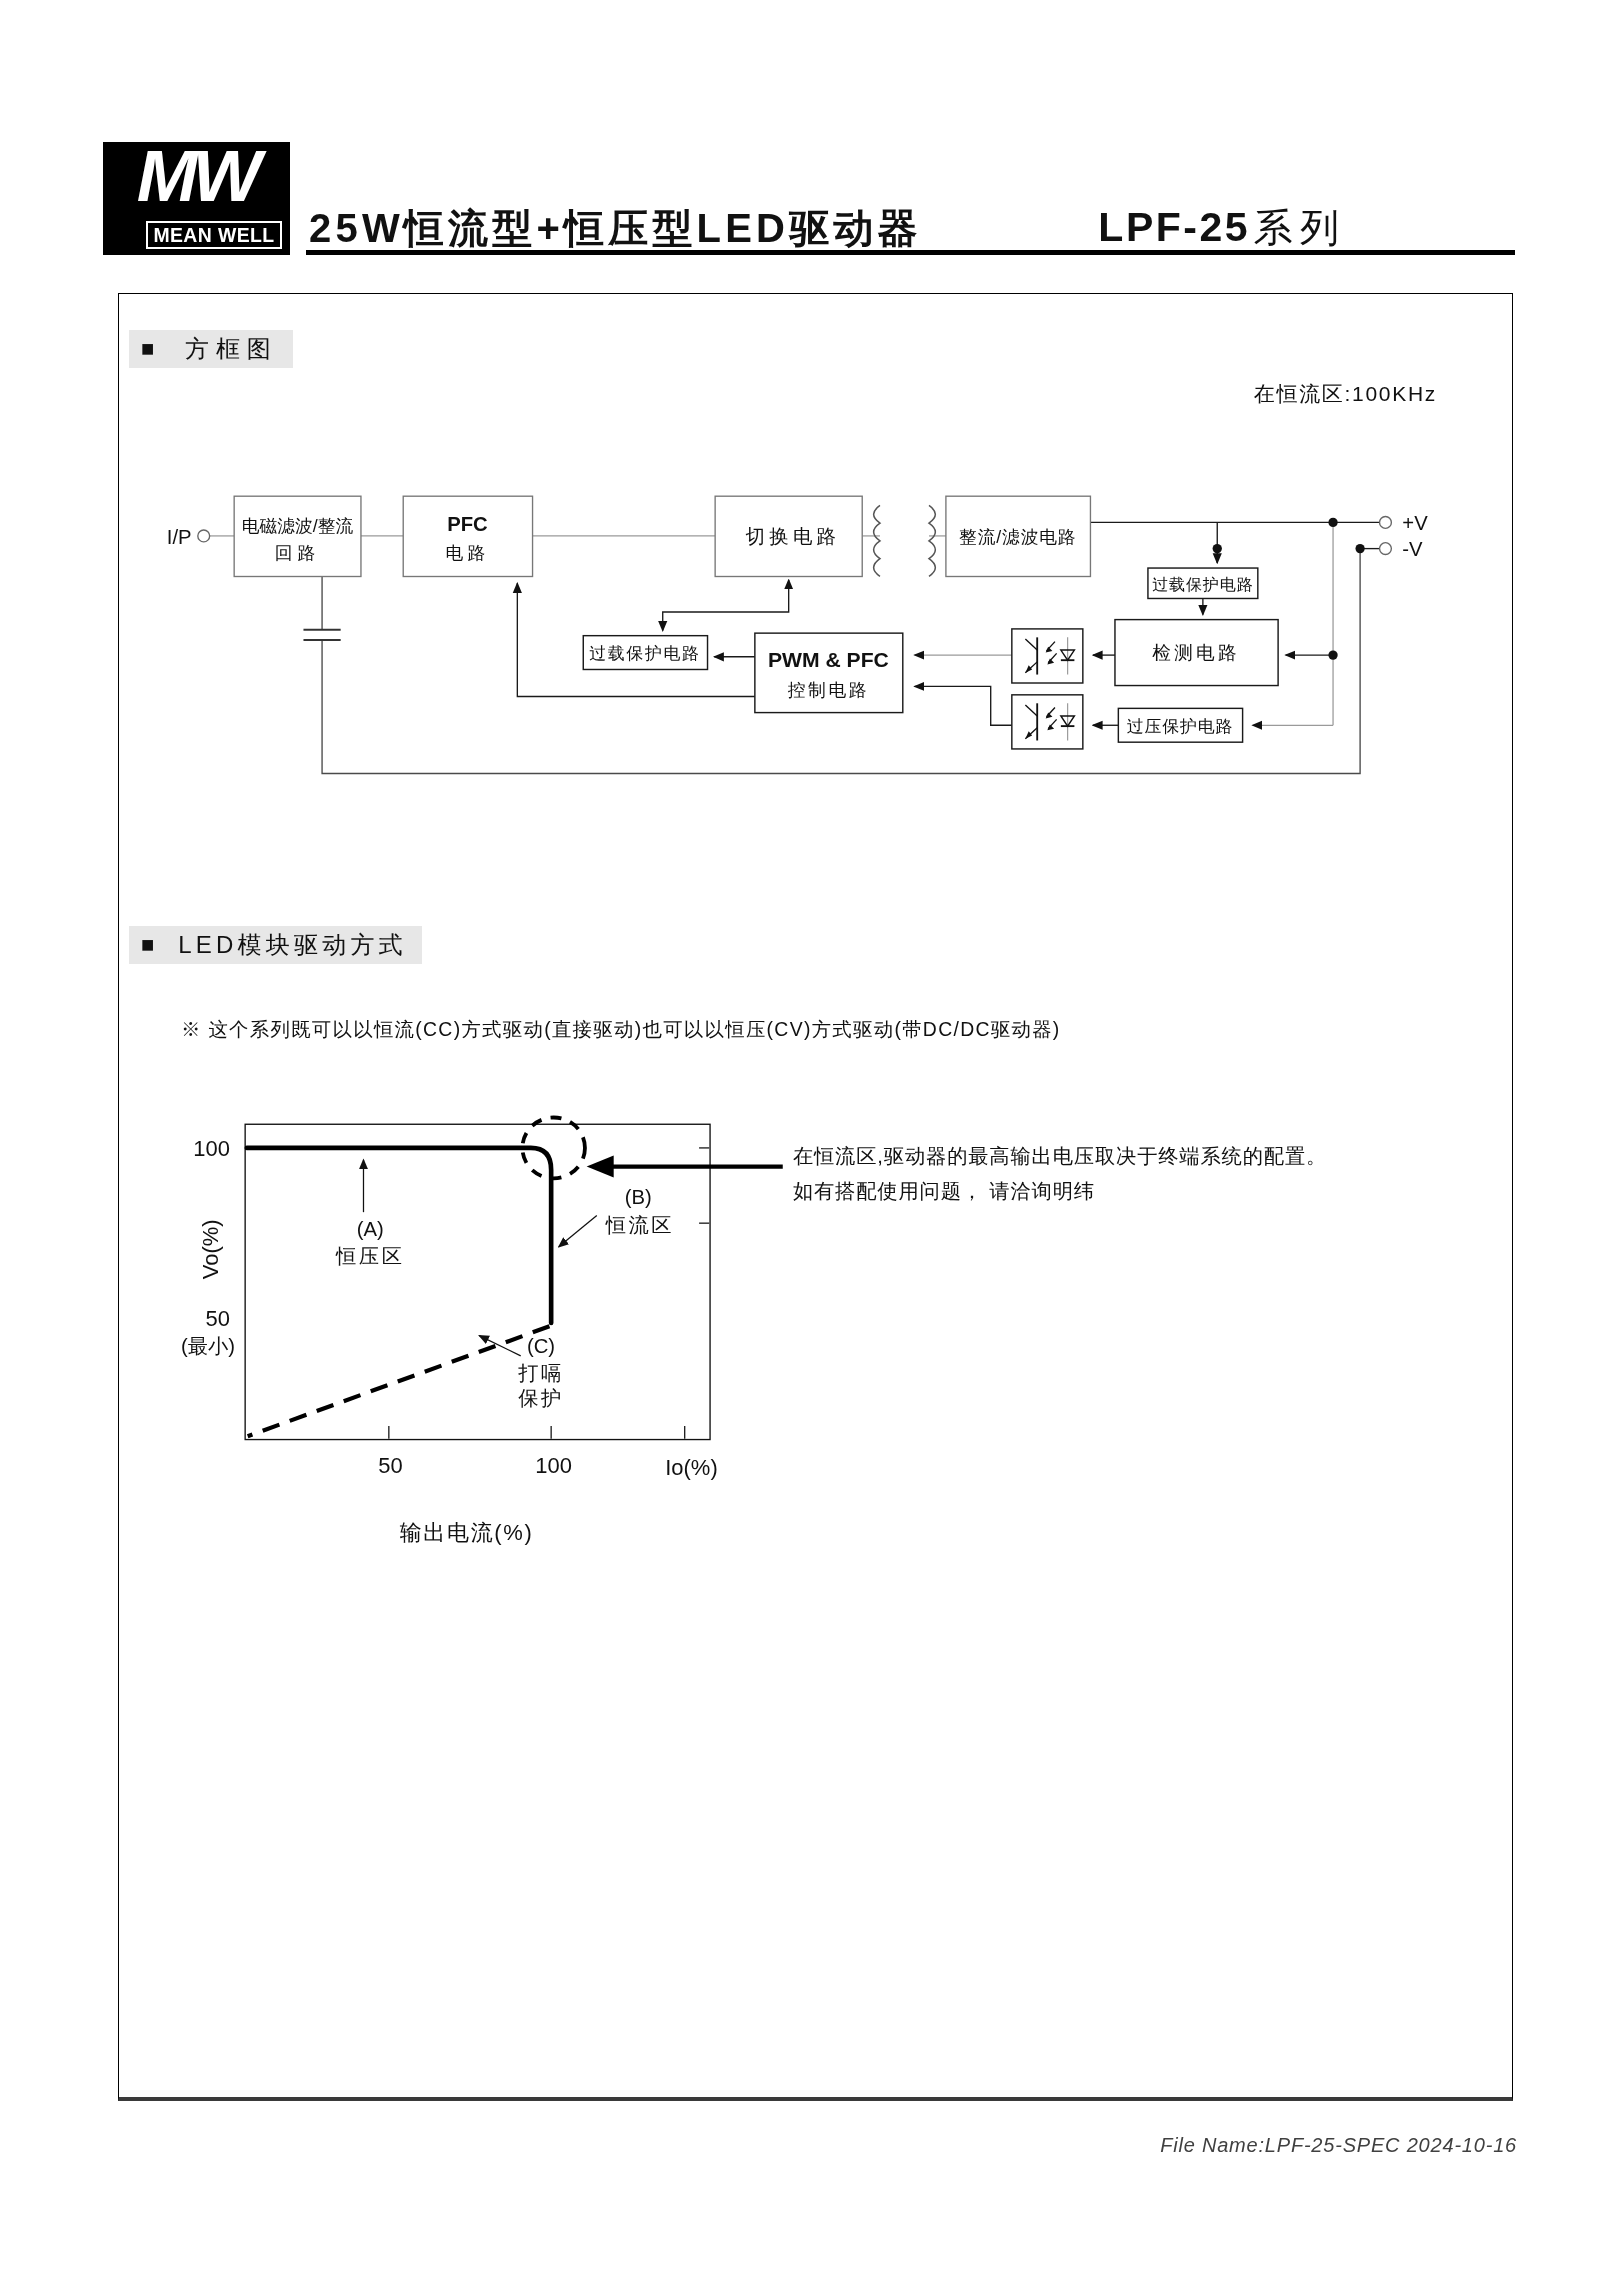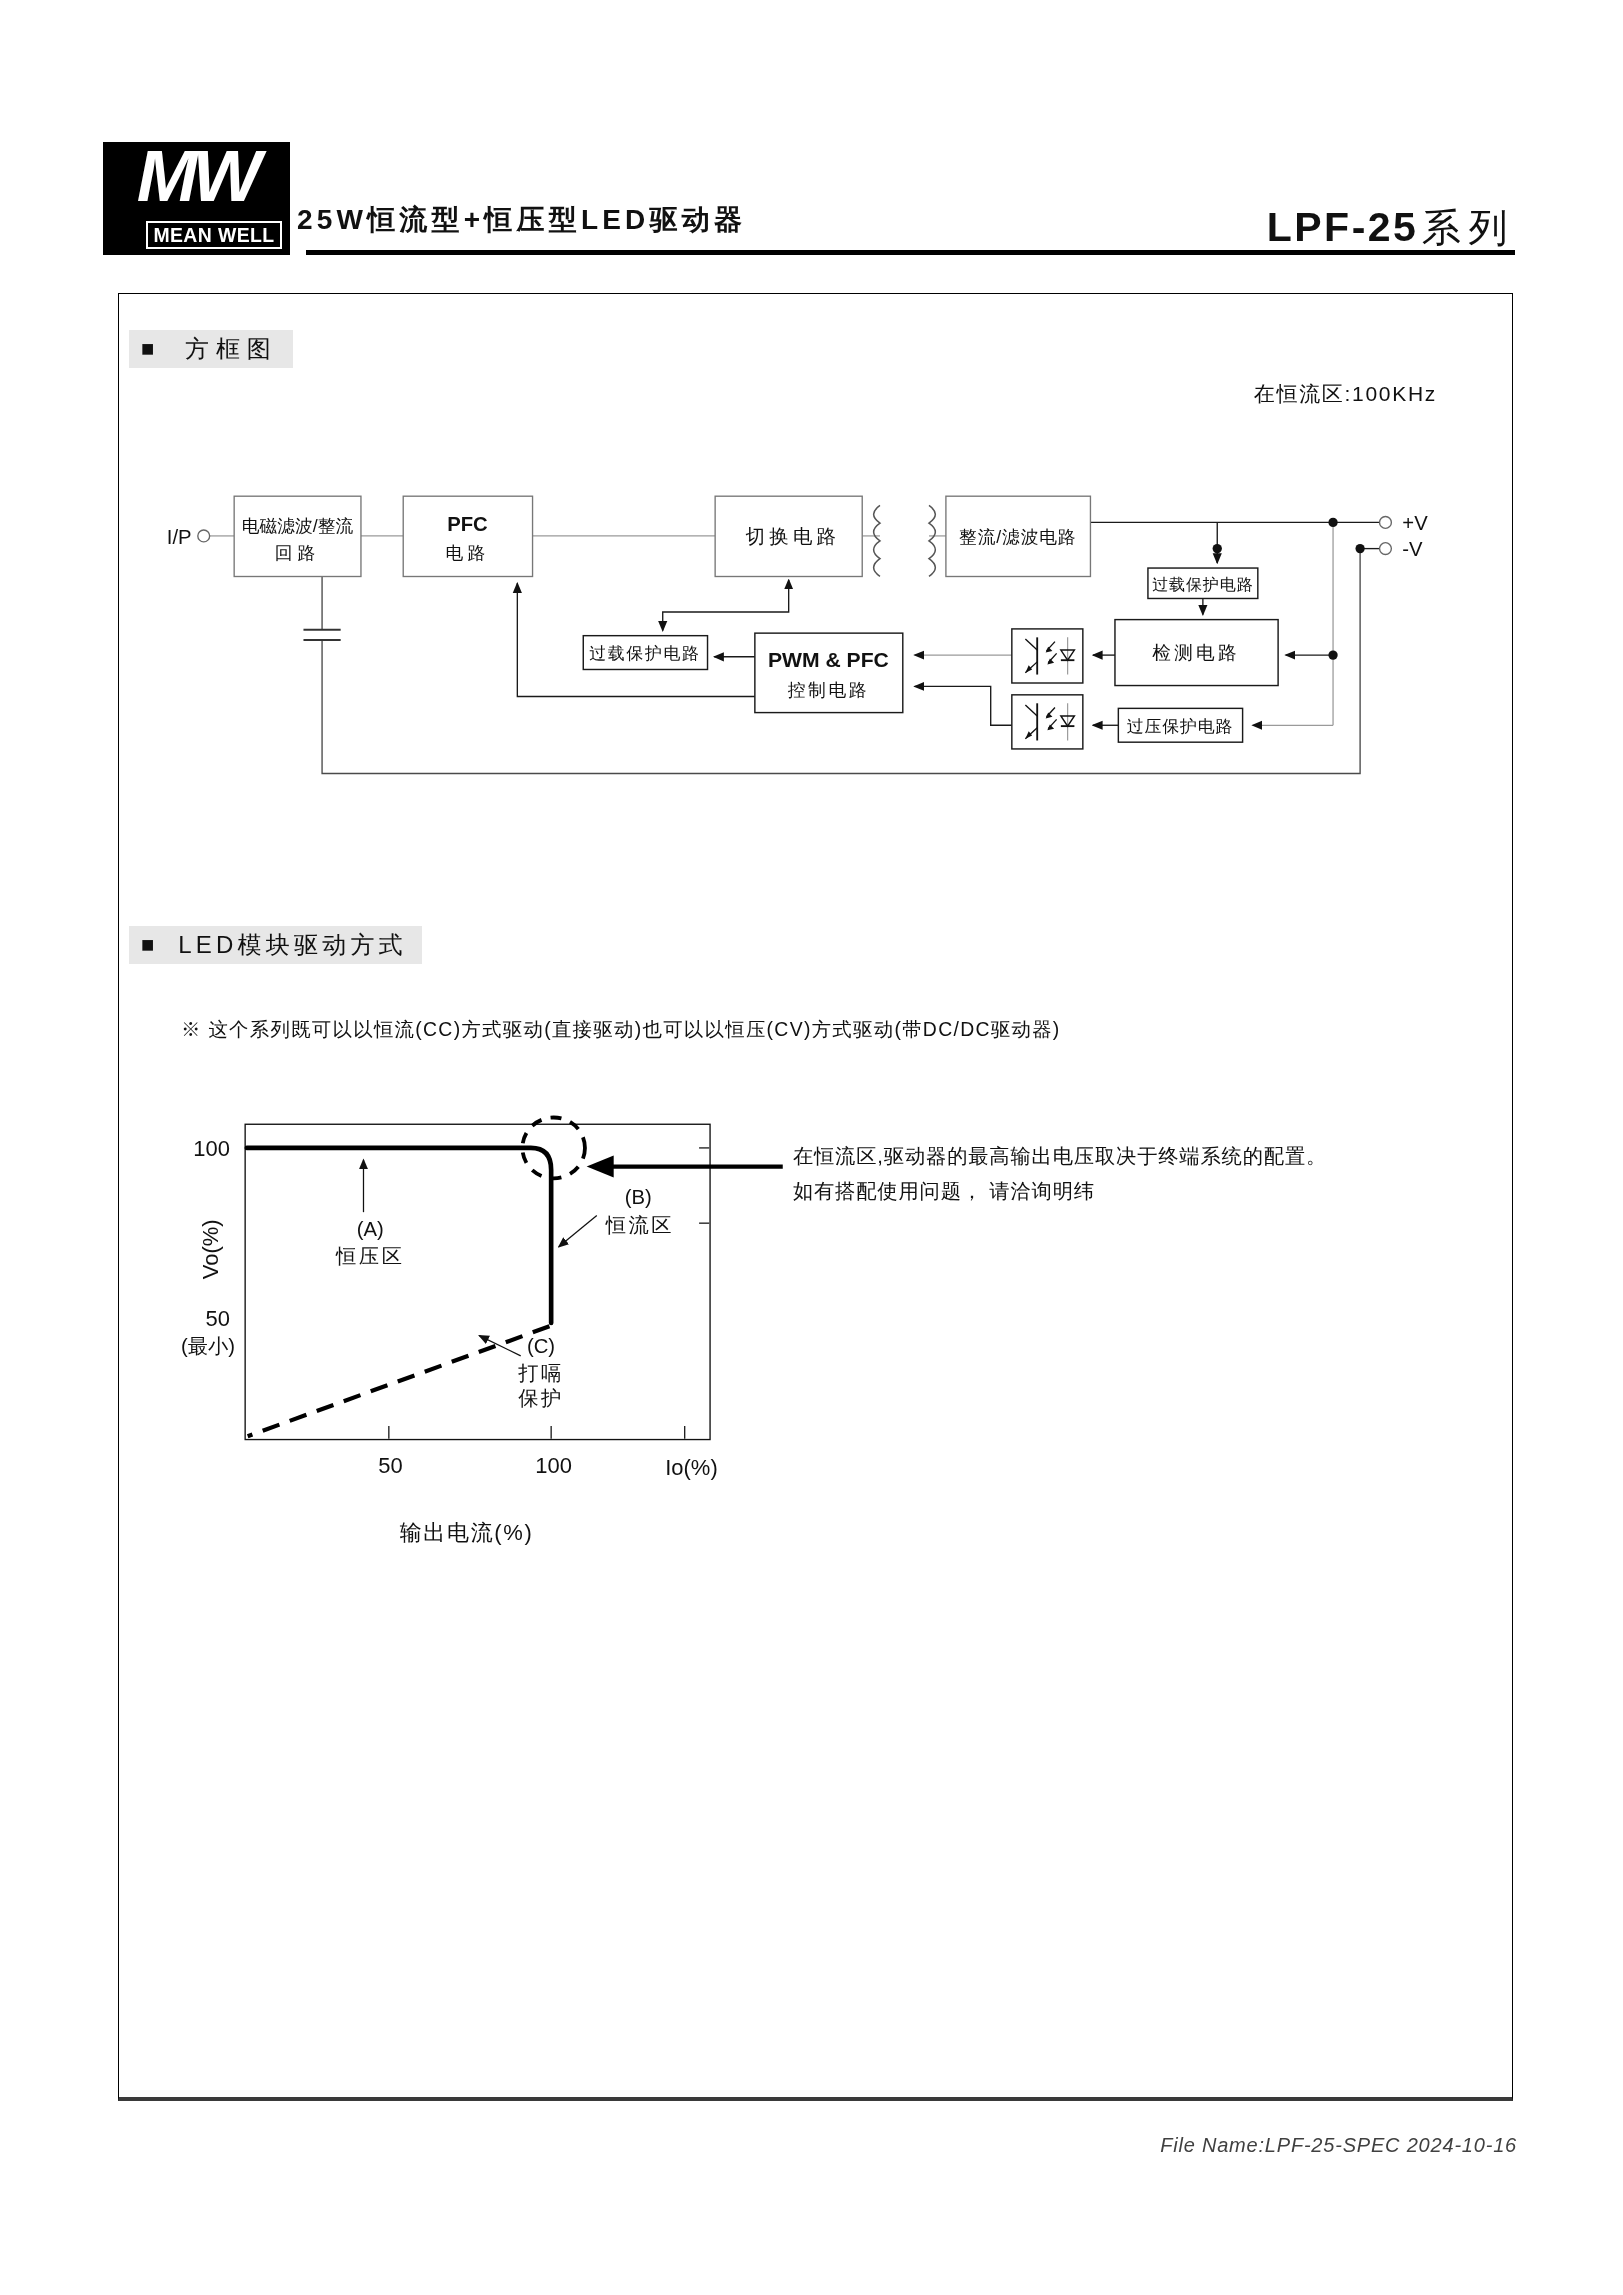--- a/index.html
+++ b/index.html
@@ -5,22 +5,22 @@
   html,body{margin:0;padding:0;background:#fff;}
   .page{position:relative;width:1623px;height:2295px;background:#fff;overflow:hidden;
         font-family:"Liberation Sans",sans-serif;color:#111;}
 
   
   .logo{position:absolute;left:103px;top:142px;width:187px;height:113px;background:#000000;}
   .logo-mw{position:absolute;left:0;right:0;top:-5px;text-align:center;color:#fff;
            font-weight:bold;font-style:italic;font-size:73px;line-height:78px;letter-spacing:-5px;}
   .logo-brand{position:absolute;left:7.6px;right:7.6px;bottom:6px;border:2.5px solid #fff;color:#fff;
               font-weight:bold;font-size:19.4px;line-height:24px;text-align:center;letter-spacing:0.4px;margin-left:35px;}
-  .doc-title{position:absolute;left:297px;top:201px;font-size:28px;font-weight:600;letter-spacing:4.2px;white-space:nowrap;}
-  .series{position:absolute;left:930px;top:201px;width:585px;text-align:right;white-space:nowrap;}
+  .doc-title{position:absolute;left:309px;top:201px;font-size:40px;font-weight:600;letter-spacing:4.2px;white-space:nowrap;}
+  .series{position:absolute;left:930px;top:201px;width:585px;text-align:center;white-space:nowrap;}
   .series .name{font-size:41px;font-weight:bold;letter-spacing:2.5px;}
   .series .suffix{font-size:39px;font-weight:500;letter-spacing:7.6px;margin-left:3.4px;}
   .title-rule{position:absolute;left:306px;top:250px;width:1209px;height:5px;background:#000;}
 
   
   .frame{position:absolute;left:118px;top:293px;width:1395px;height:1808px;
          border:1.7px solid #000;border-bottom:4.2px solid #3a3a3a;box-sizing:border-box;}
 
   
   .secbar{position:absolute;height:38px;background:#e7e7e7;display:flex;align-items:center;

